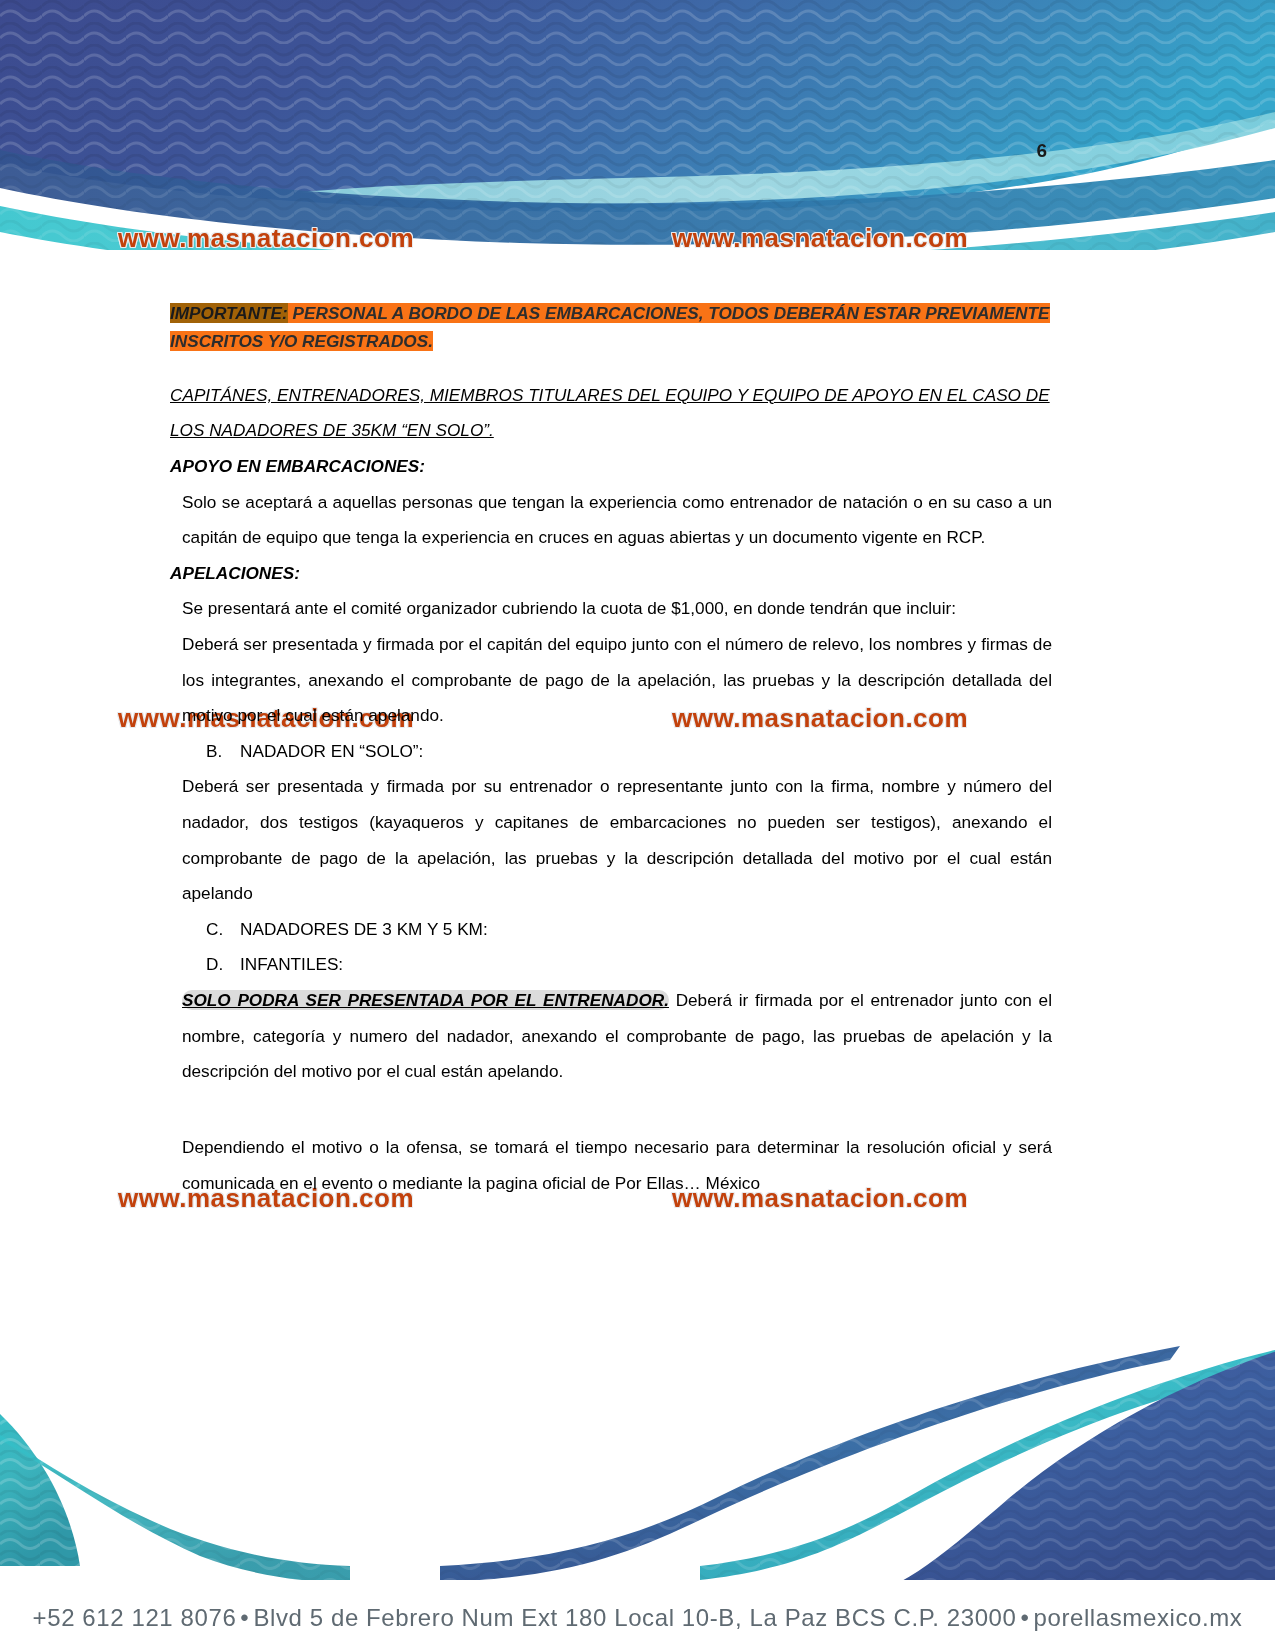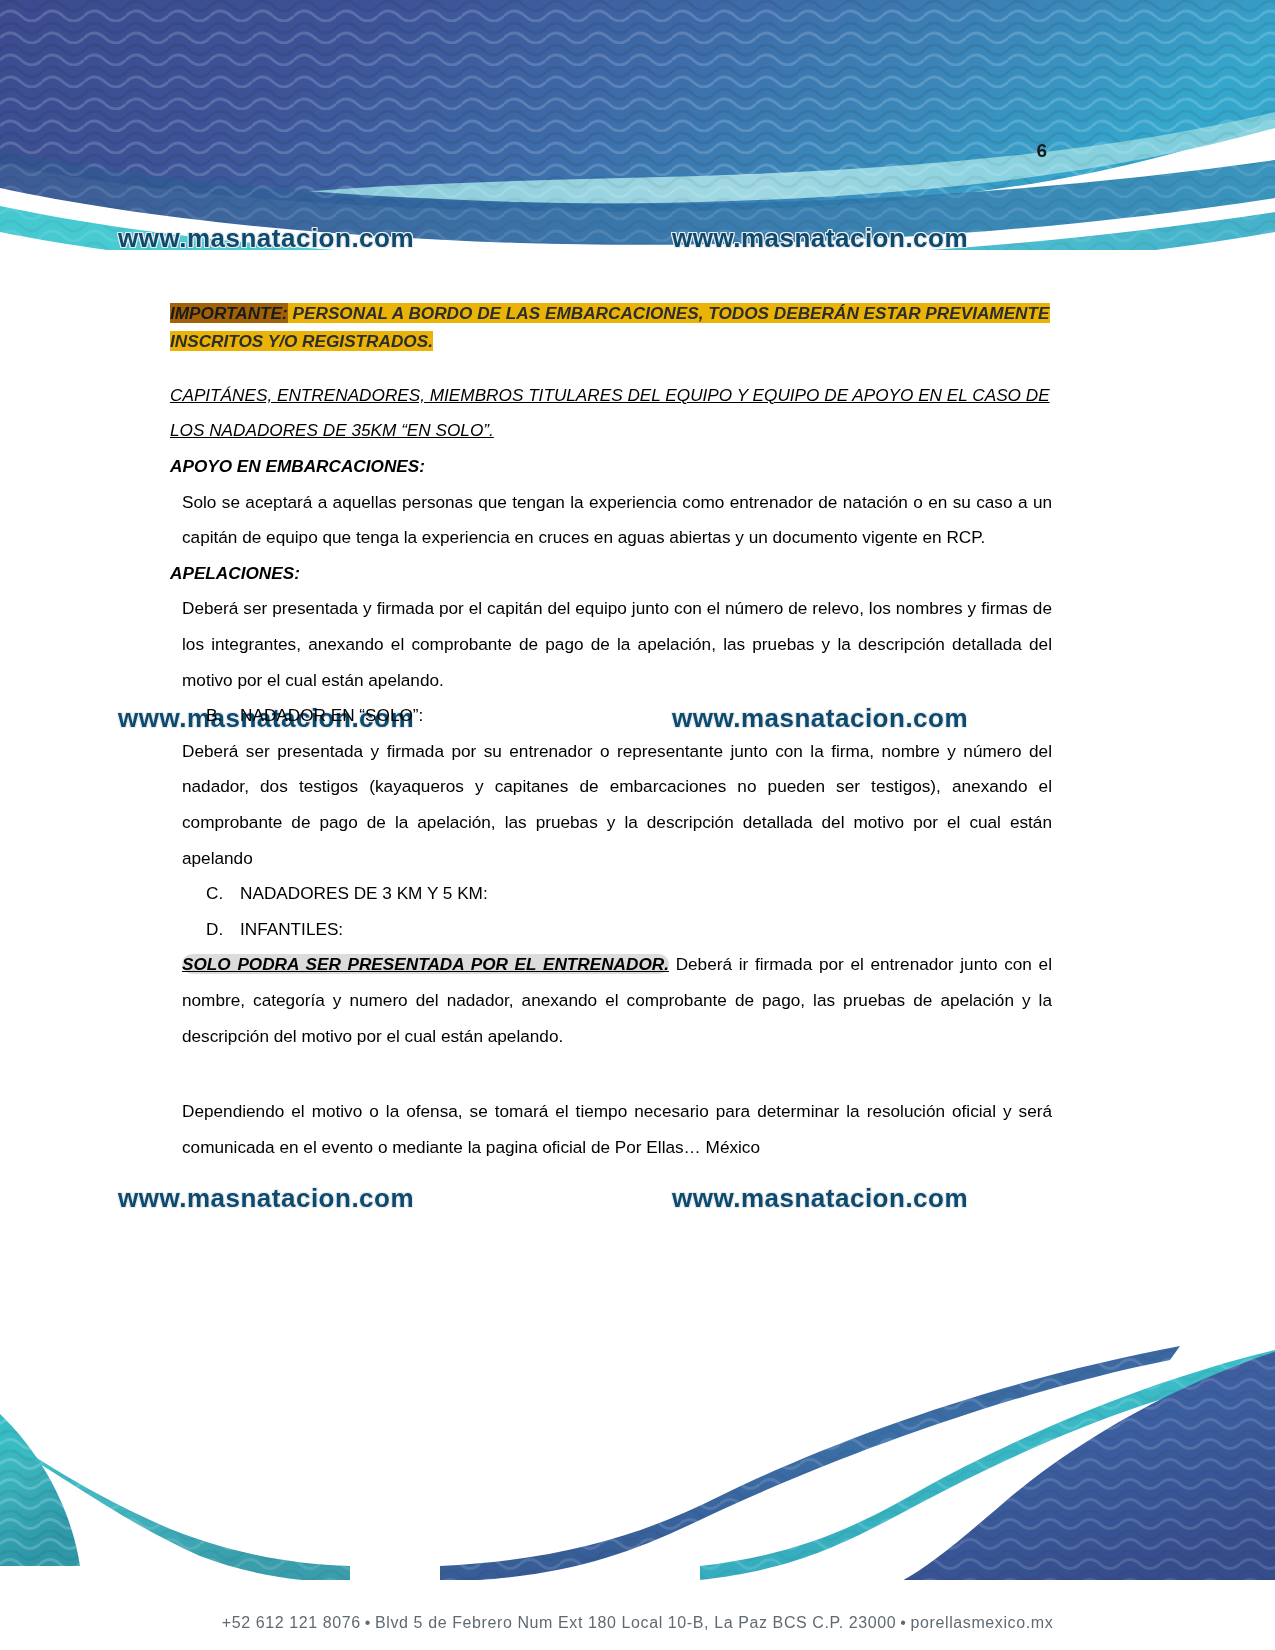--- a/index.html
+++ b/index.html
@@ -38,21 +38,21 @@
     z-index: 40;
   }
 
   
   .watermark {
     position: absolute;
     font-family: "Liberation Sans", sans-serif;
     font-size: 26px;
     font-weight: bold;
     letter-spacing: 0.5px;
-    color: #0c4a6e;
+    color: #c2410c;
     text-shadow:
        1px 0 0 #e9ebee, -1px 0 0 #e9ebee,
        0 1px 0 #e9ebee, 0 -1px 0 #e9ebee,
        1px 1px 0 #e9ebee, -1px -1px 0 #e9ebee,
        1px -1px 0 #e9ebee, -1px 1px 0 #e9ebee;
     white-space: nowrap;
     z-index: 2;
     pointer-events: none;
     user-select: none;
   }
@@ -97,21 +97,21 @@
   #important-para {
     line-height: 1.62;
     text-align: left;
     margin: 0;
     font-style: italic;
     font-weight: bold;
     font-size: 17.2px;
     color: #2d2d2d;
   }
   #important-para .shade {
-    background: #eab308;
+    background: #f97316;
     box-decoration-break: clone;
     -webkit-box-decoration-break: clone;
   }
   .hl-yellow {
     background: #a16207;
     color: #1a1a1a;
     box-decoration-break: clone;
     -webkit-box-decoration-break: clone;
   }
   .gap-md { height: 22px; }
@@ -151,21 +151,21 @@
   }
   #footer-banner svg { display: block; }
 
   #footer-text {
     position: absolute;
     left: 0;
     bottom: 18px;
     width: 1275px;
     text-align: center;
     font-family: "Liberation Sans", sans-serif;
-    font-size: 16px;
+    font-size: 24px;
     letter-spacing: 0.6px;
     color: #5f6a72;
     z-index: 30;
     white-space: nowrap;
   }
   #footer-text .dot {
     color: #5f6a72;
     padding: 0 4px;
   }
 </style>
@@ -237,20 +237,21 @@
     <div class="gap-md"></div>
 
     <p class="para-left italic">CAPITÁNES, ENTRENADORES, MIEMBROS TITULARES DEL EQUIPO Y EQUIPO DE APOYO EN EL CASO DE LOS NADADORES DE 35KM “EN SOLO”.</p>
 
     <p class="para-left italic-bold">APOYO EN EMBARCACIONES:</p>
 
     <p class="para">Solo se aceptará a aquellas personas que tengan la experiencia como entrenador de natación o en su caso a un capitán de equipo que tenga la experiencia en cruces en aguas abiertas y un documento vigente en RCP.</p>
 
     <p class="para-left italic-bold">APELACIONES:</p>
 
+    <p class="para">Se presentará ante el comité organizador cubriendo la cuota de $1,000, en donde tendrán que incluir:</p>
 
     <p class="para">Deberá ser presentada y firmada por el capitán del equipo junto con el número de relevo, los nombres y firmas de los integrantes, anexando el comprobante de pago de la apelación, las pruebas y la descripción detallada del motivo por el cual están apelando.</p>
 
     <p class="list-item"><span class="marker">B.</span><span>NADADOR EN “SOLO”:</span></p>
     <p class="para">Deberá ser presentada y firmada por su entrenador o representante junto con la firma, nombre y número del nadador, dos testigos (kayaqueros y capitanes de embarcaciones no pueden ser testigos), anexando el comprobante de pago de la apelación, las pruebas y la descripción detallada del motivo por el cual están apelando</p>
 
     <p class="list-item"><span class="marker">C.</span><span>NADADORES DE 3 KM Y 5 KM:</span></p>
 
     <p class="list-item"><span class="marker">D.</span><span>INFANTILES:</span></p>
     <p class="para"><span class="shaded-bold-underline">SOLO PODRA SER PRESENTADA POR EL ENTRENADOR.</span><span> Deberá ir firmada por el entrenador junto con el nombre, categoría y numero del nadador, anexando el comprobante de pago, las pruebas de apelación y la descripción del motivo por el cual están apelando.</span></p>

